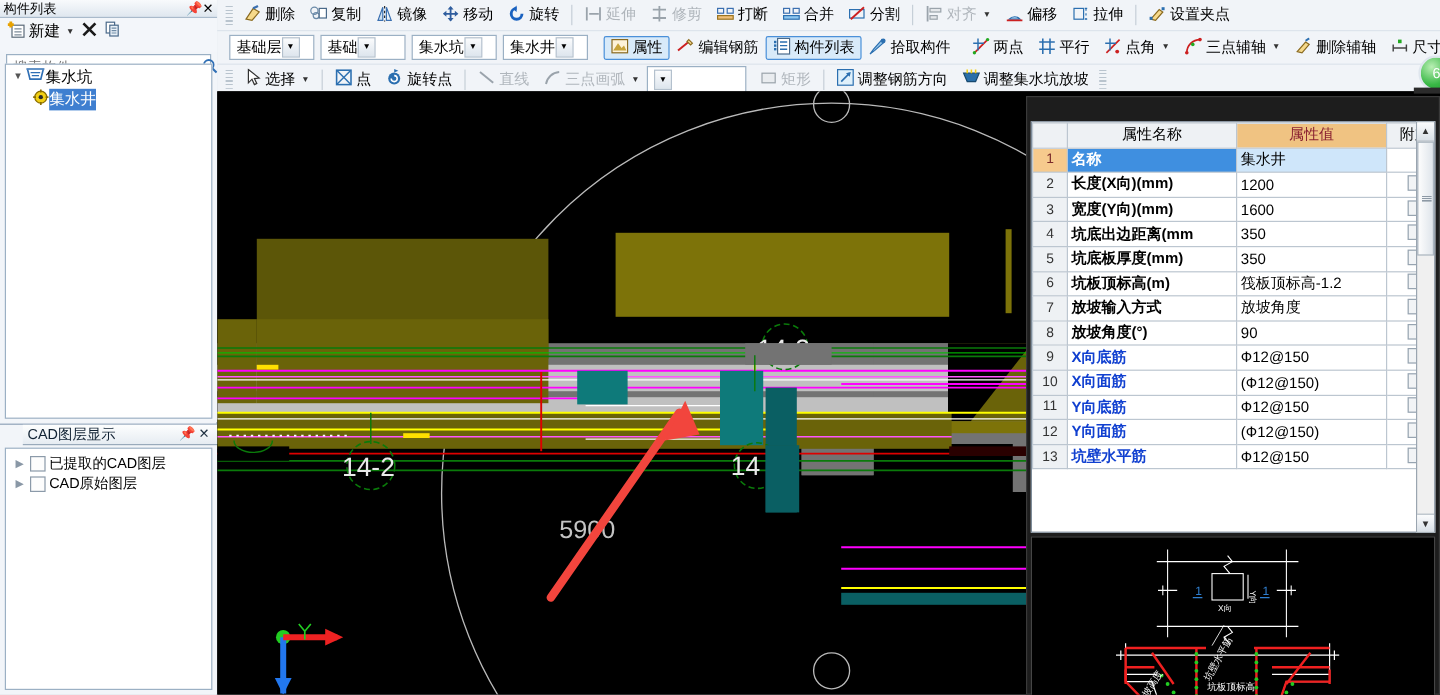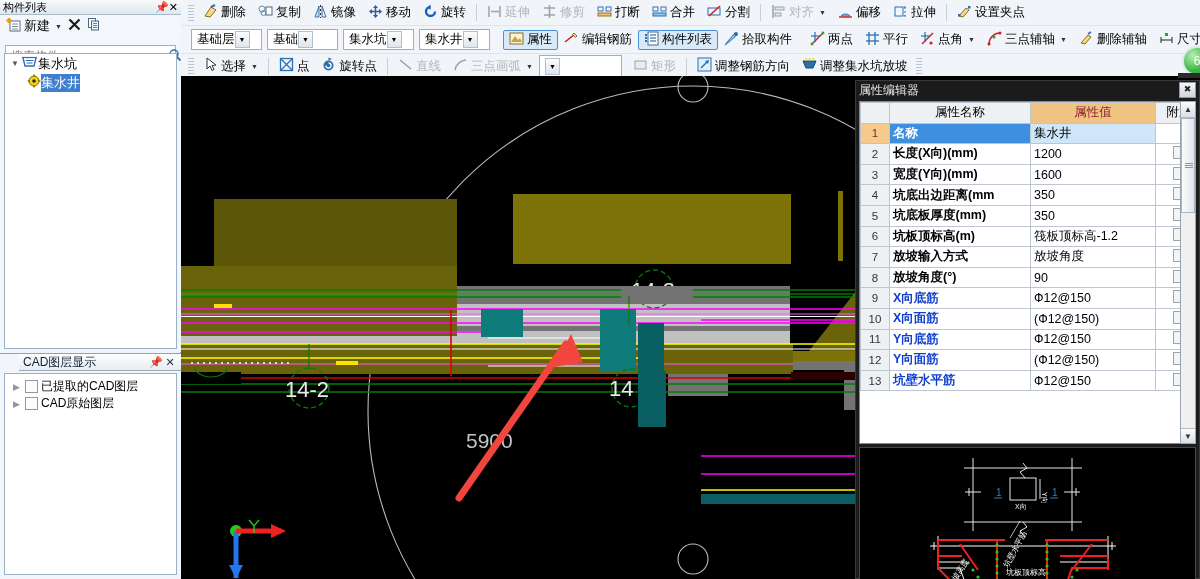--- a/index.html
+++ b/index.html
@@ -656,24 +656,20 @@
         <line x1="55" y1="455" x2="55" y2="502" stroke="#2277ee" stroke-width="5"></line>
         <polygon points="55,503 48,489 62,489" fill="#2277ee"></polygon>
         <line x1="55" y1="455" x2="100" y2="455" stroke="#ee2222" stroke-width="5"></line>
         <polygon points="105,455 90,448 90,462" fill="#ee2222"></polygon>
         <path d="M68 444 l5 6 l5 -6 M73 450 l0 7" stroke="#22cc22" stroke-width="1.4" fill="none"></path>
       </g>
     </svg>
   </div>
 
   <div id="prop">
-    <div id="prop-head">
-      <span class="ttl">属性编辑器</span>
-      <span class="x">✖</span>
-    </div>
 
     <div id="grid-wrap">
       <table class="props">
         <thead>
           <tr>
             <th class="c0"></th>
             <th class="c1">属性名称</th>
             <th class="c2">属性值</th>
             <th class="c3">附加</th>
           </tr>

